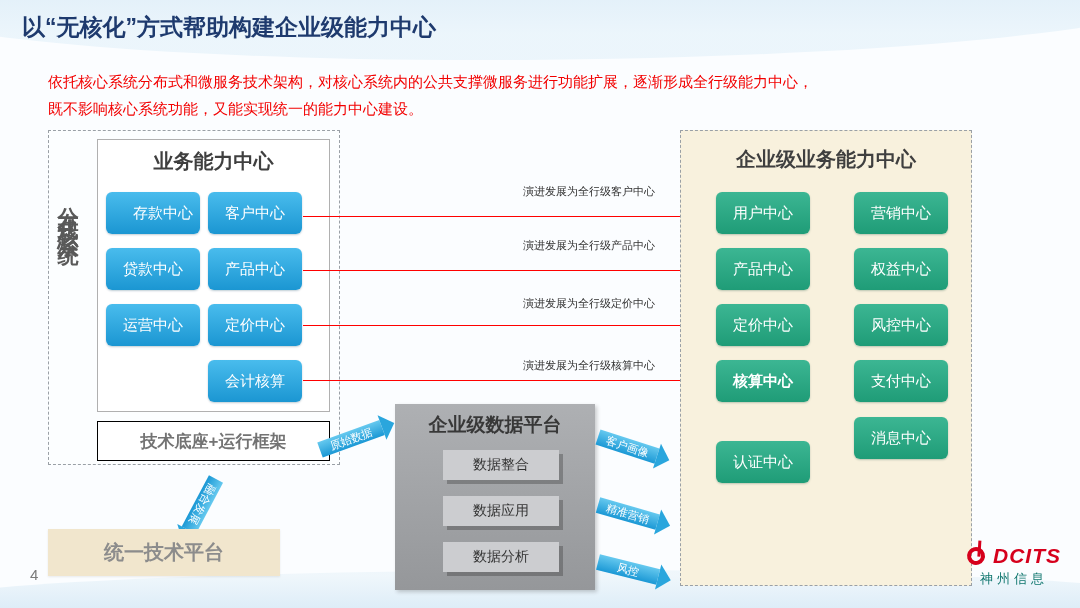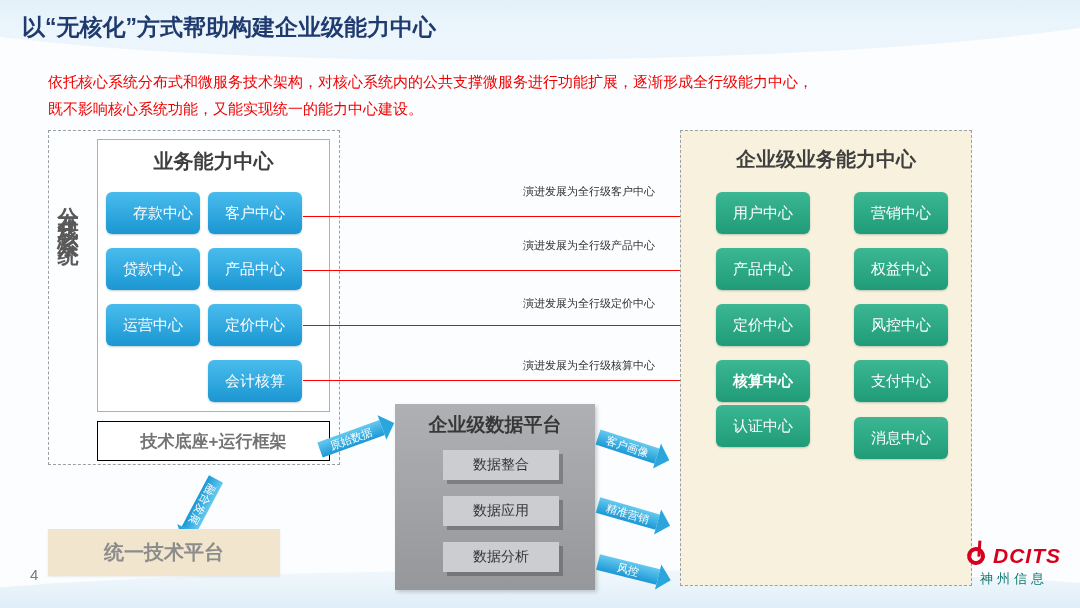--- a/index.html
+++ b/index.html
@@ -116,21 +116,21 @@
   <div class="right-title">企业级业务能力中心</div>
 
   <div class="btn btn-green" style="left:716px;top:192px;">用户中心</div>
   <div class="btn btn-green" style="left:854px;top:192px;">营销中心</div>
   <div class="btn btn-green" style="left:716px;top:248px;">产品中心</div>
   <div class="btn btn-green" style="left:854px;top:248px;">权益中心</div>
   <div class="btn btn-green" style="left:716px;top:304px;">定价中心</div>
   <div class="btn btn-green" style="left:854px;top:304px;">风控中心</div>
   <div class="btn btn-green" style="left:716px;top:360px;font-weight:bold;">核算中心</div>
   <div class="btn btn-green" style="left:854px;top:360px;">支付中心</div>
-  <div class="btn btn-green" style="left:716px;top:405px;">认证中心</div>
+  <div class="btn btn-green" style="left:716px;top:441px;">认证中心</div>
   <div class="btn btn-green" style="left:854px;top:417px;">消息中心</div>
 
   <div class="gray-box">
     <div class="gray-title">企业级数据平台</div>
     <div class="gray-item" style="top:46px;">数据整合</div>
     <div class="gray-item" style="top:92px;">数据应用</div>
     <div class="gray-item" style="top:138px;">数据分析</div>
   </div>
 
   <div class="block-arrow" style="left:320px;top:437px;transform:rotate(-20deg);">

